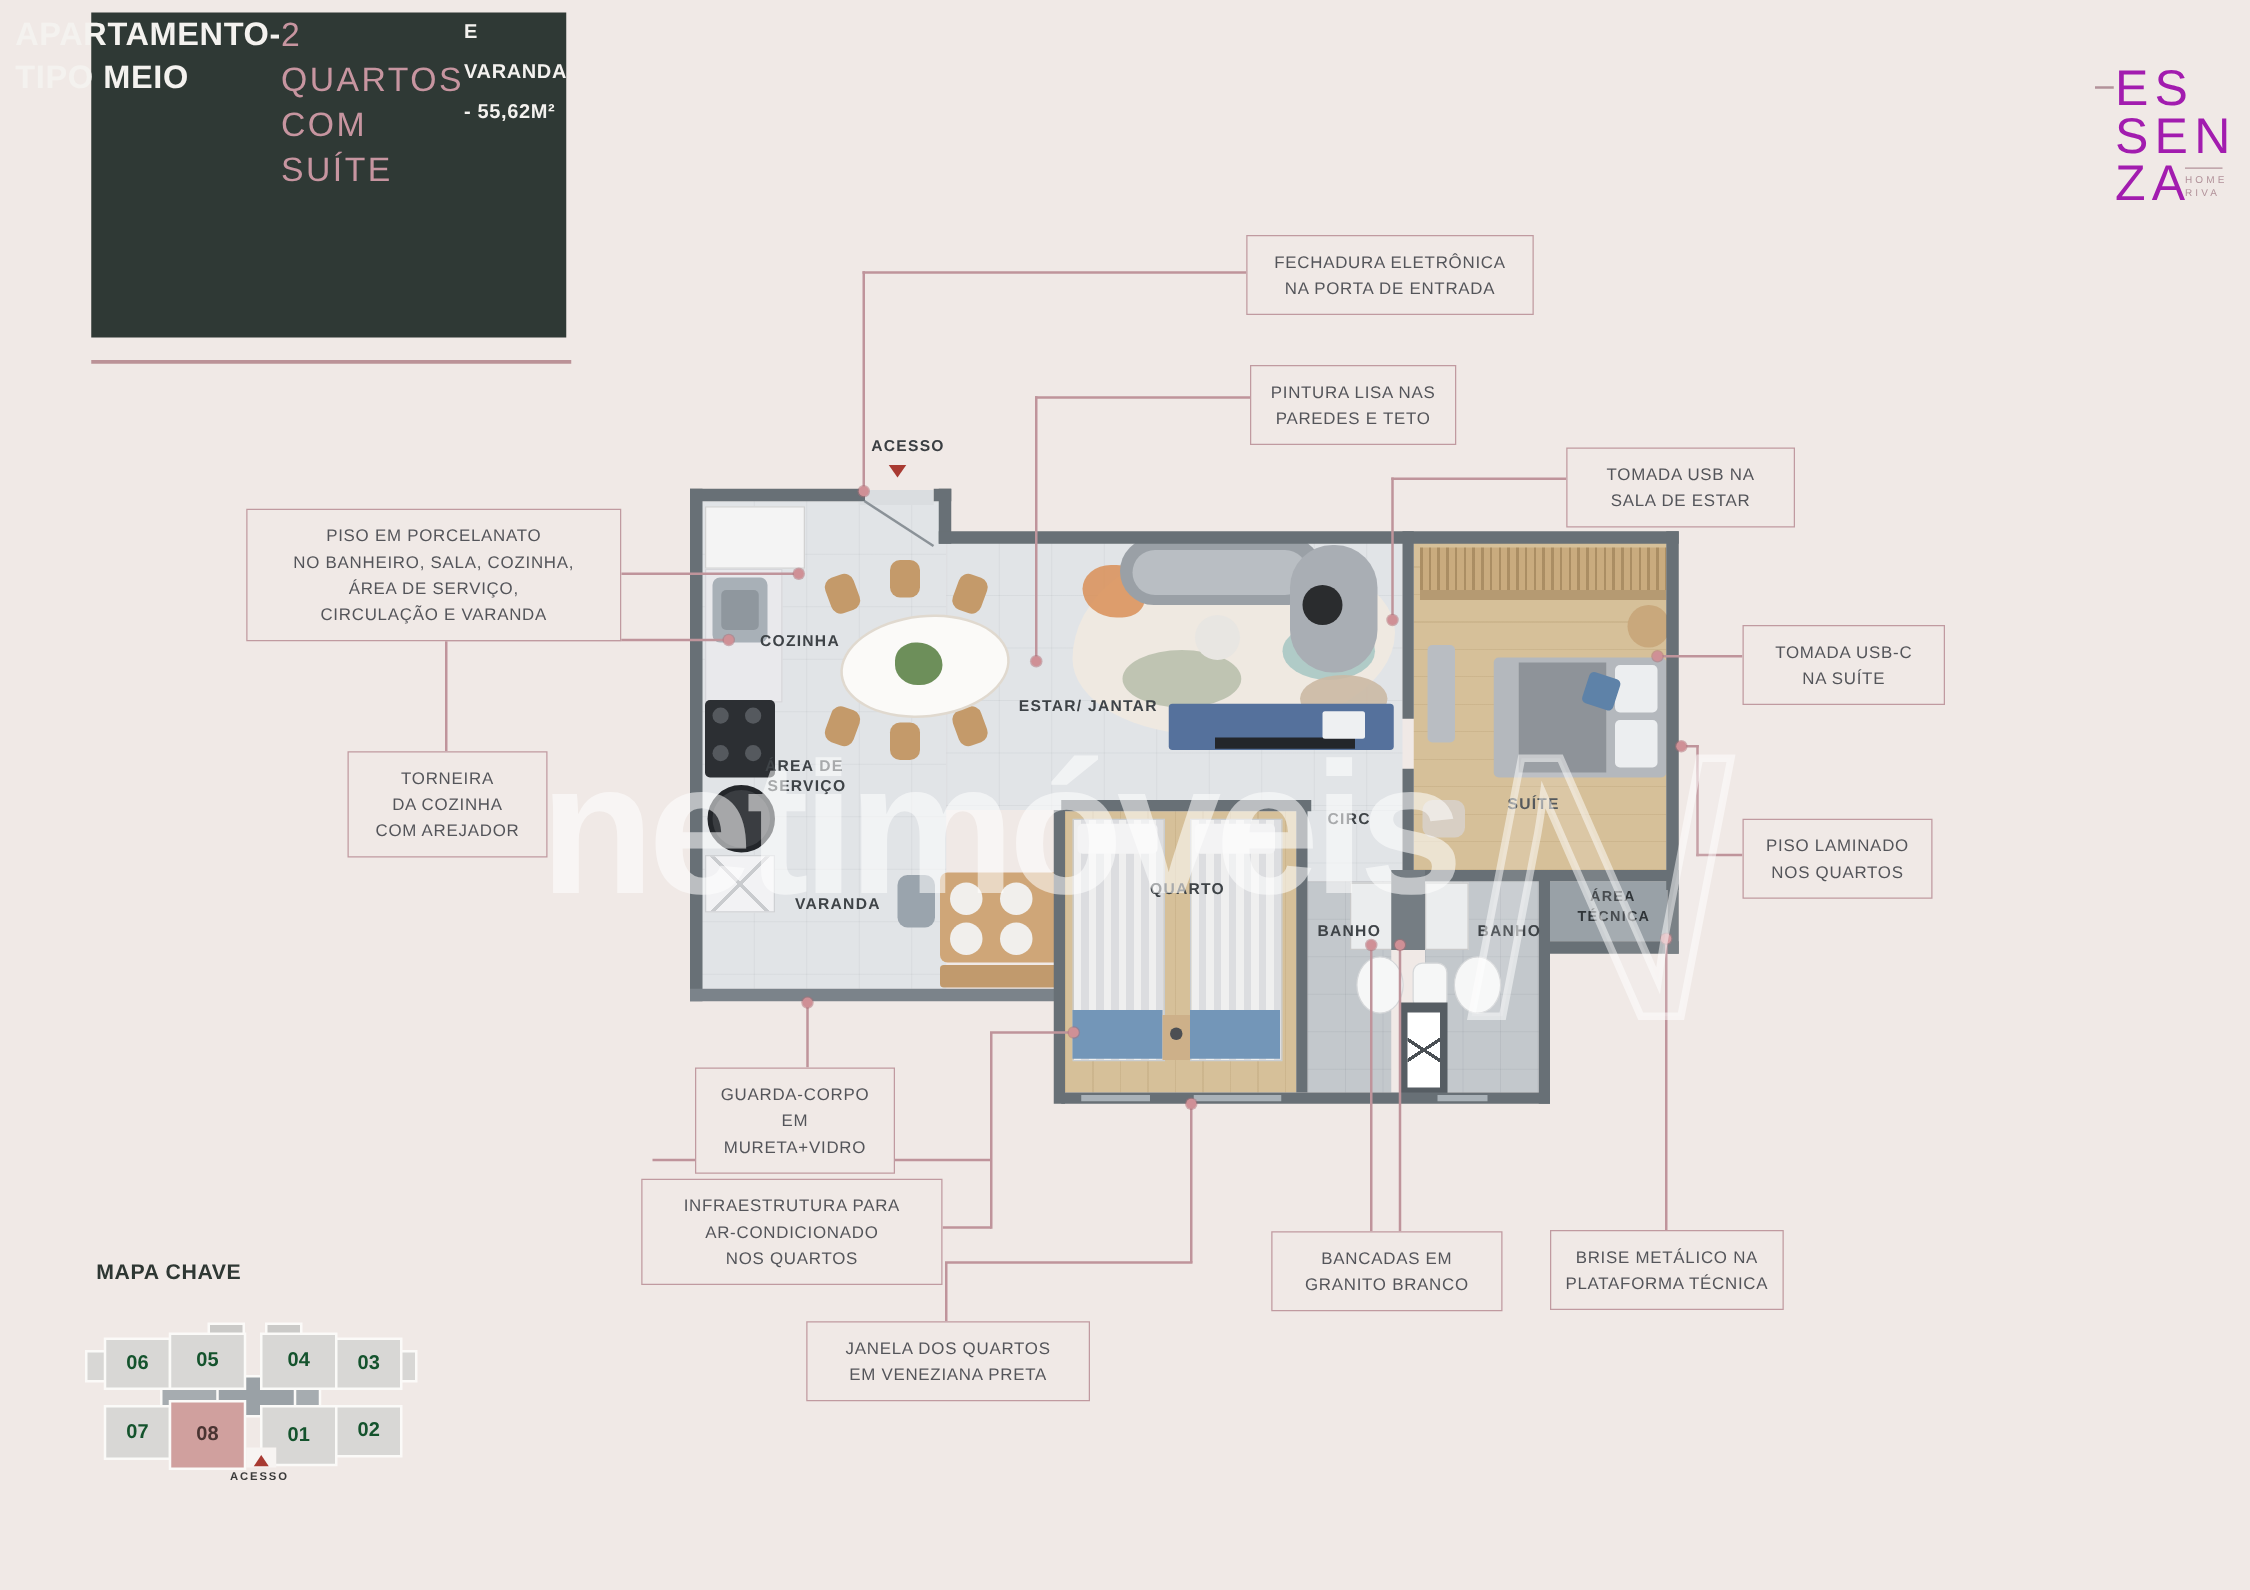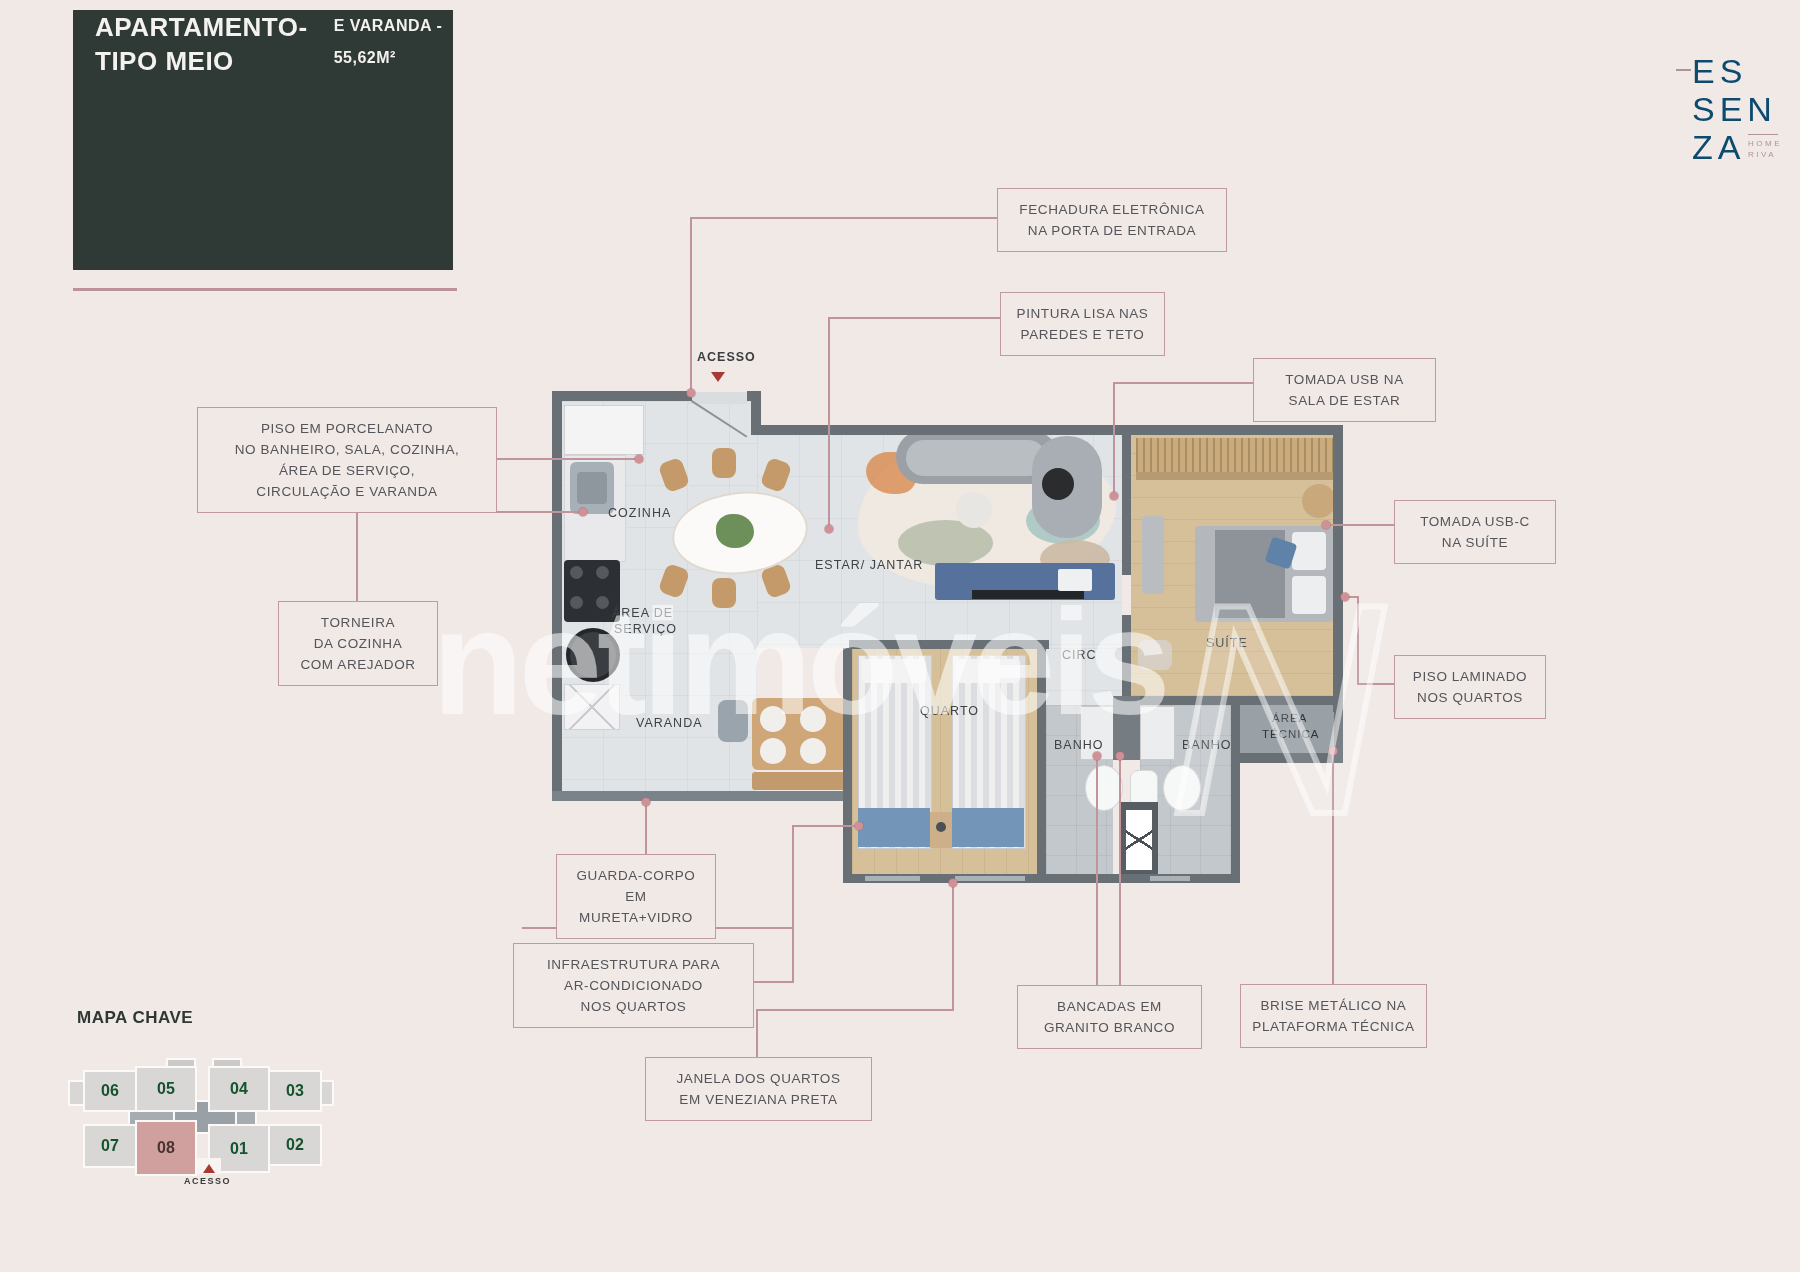--- a/index.html
+++ b/index.html
@@ -7,21 +7,21 @@
         font-family:"Liberation Sans",sans-serif;}
   .abs{position:absolute;}
   
   .title-card{position:absolute;left:73px;top:10px;width:380px;height:260px;background:#2f3935;
               display:flex;flex-direction:row;justify-content:flex-end;padding:0 0 28px 22px;box-sizing:border-box;}
   .title-card .t1{color:#f4f2ef;font-size:26px;font-weight:700;letter-spacing:.5px;line-height:34px;}
   .title-card .t2{color:#c795a0;font-size:27px;font-weight:400;letter-spacing:2px;line-height:36px;}
   .title-card .t3{color:#f4f2ef;font-size:16px;font-weight:700;letter-spacing:.5px;line-height:32px;}
   .title-rule{position:absolute;left:73px;top:288px;width:384px;height:3px;background:#bb9297;}
   
-  .brand{position:absolute;left:1692px;top:52px;color:#0c4a6e;font-size:34px;letter-spacing:5px;line-height:38px;}
+  .brand{position:absolute;left:1692px;top:52px;color:#a21caf;font-size:40px;letter-spacing:5px;line-height:38px;}
   .brand .dash{position:absolute;left:-16px;top:17px;width:15px;height:2px;background:#b2929a;}
   .brand-sub{position:absolute;left:1748px;top:134px;color:#b2929a;font-size:8px;letter-spacing:2.5px;line-height:11px;}
   .brand-sub .rule{width:30px;height:1px;background:#b2929a;margin-bottom:3px;}
   
   .co{position:absolute;border:1.5px solid #c09aa0;background:#f0e9e6;z-index:7;
       display:flex;flex-direction:column;justify-content:center;align-items:center;
       padding:10px 8px;box-sizing:border-box;text-align:center;}
   .co p{margin:0;color:#54555a;font-size:13.5px;line-height:21px;letter-spacing:.6px;}
   
   .lh,.lv{position:absolute;background:#bf949b;z-index:5;}
@@ -32,21 +32,21 @@
   .floor-tile{position:absolute;background:#e1e4e7;z-index:1;
     background-image:linear-gradient(rgba(90,100,110,.07) 1px,transparent 1px),
                      linear-gradient(90deg,rgba(90,100,110,.07) 1px,transparent 1px);
     background-size:42px 42px;}
   .floor-wood{position:absolute;background:#d6c099;z-index:1;
     background-image:repeating-linear-gradient(90deg,rgba(120,90,40,.10) 0 1px,transparent 1px 22px);}
   .floor-gray{position:absolute;background:#c3c8cc;z-index:1;
     background-image:linear-gradient(rgba(70,80,90,.08) 1px,transparent 1px),
                      linear-gradient(90deg,rgba(70,80,90,.08) 1px,transparent 1px);
     background-size:30px 30px;}
-  .rlabel{position:absolute;color:#3e4347;font-size:12.5px;font-weight:400;letter-spacing:1px;z-index:4;white-space:nowrap;}
+  .rlabel{position:absolute;color:#3e4347;font-size:12.5px;font-weight:700;letter-spacing:1px;z-index:4;white-space:nowrap;}
   .furn{position:absolute;z-index:2;}
   
   .wm{position:absolute;left:432px;top:576px;font-size:150px;font-weight:700;letter-spacing:-5px;
       color:rgba(255,255,255,.55);z-index:6;white-space:nowrap;}
   .wm-n{position:absolute;left:1168px;top:536px;font-size:300px;font-style:italic;font-weight:400;
         color:rgba(255,255,255,0.12);-webkit-text-stroke:6px rgba(255,255,255,.5);z-index:6;}
   
   .km-title{position:absolute;left:77px;top:1008px;font-size:17px;font-weight:700;letter-spacing:.5px;color:#2e3733;}
   .km-unit{position:absolute;background:#d8d7d5;box-shadow:0 0 0 2px #fbfaf8;z-index:2;
            display:flex;align-items:center;justify-content:center;
@@ -59,20 +59,21 @@
             border-top:10px solid #a83a32;}
   .km-access{position:absolute;left:184px;top:1176px;font-size:9px;font-weight:700;letter-spacing:1.5px;color:#3a3a3a;}
 </style>
 </head>
 <body>
 
 <div class="page">
 
   <div class="title-card">
     <div class="t1">APARTAMENTO-TIPO MEIO</div>
+    <div class="t2">2 QUARTOS COM SUÍTE</div>
     <div class="t3">E VARANDA - 55,62M²</div>
   </div>
   <div class="title-rule"></div>
 
   <div class="brand">
     <div class="dash"></div>
     <div>ES</div>
     <div>SEN</div>
     <div>ZA</div>
   </div>

